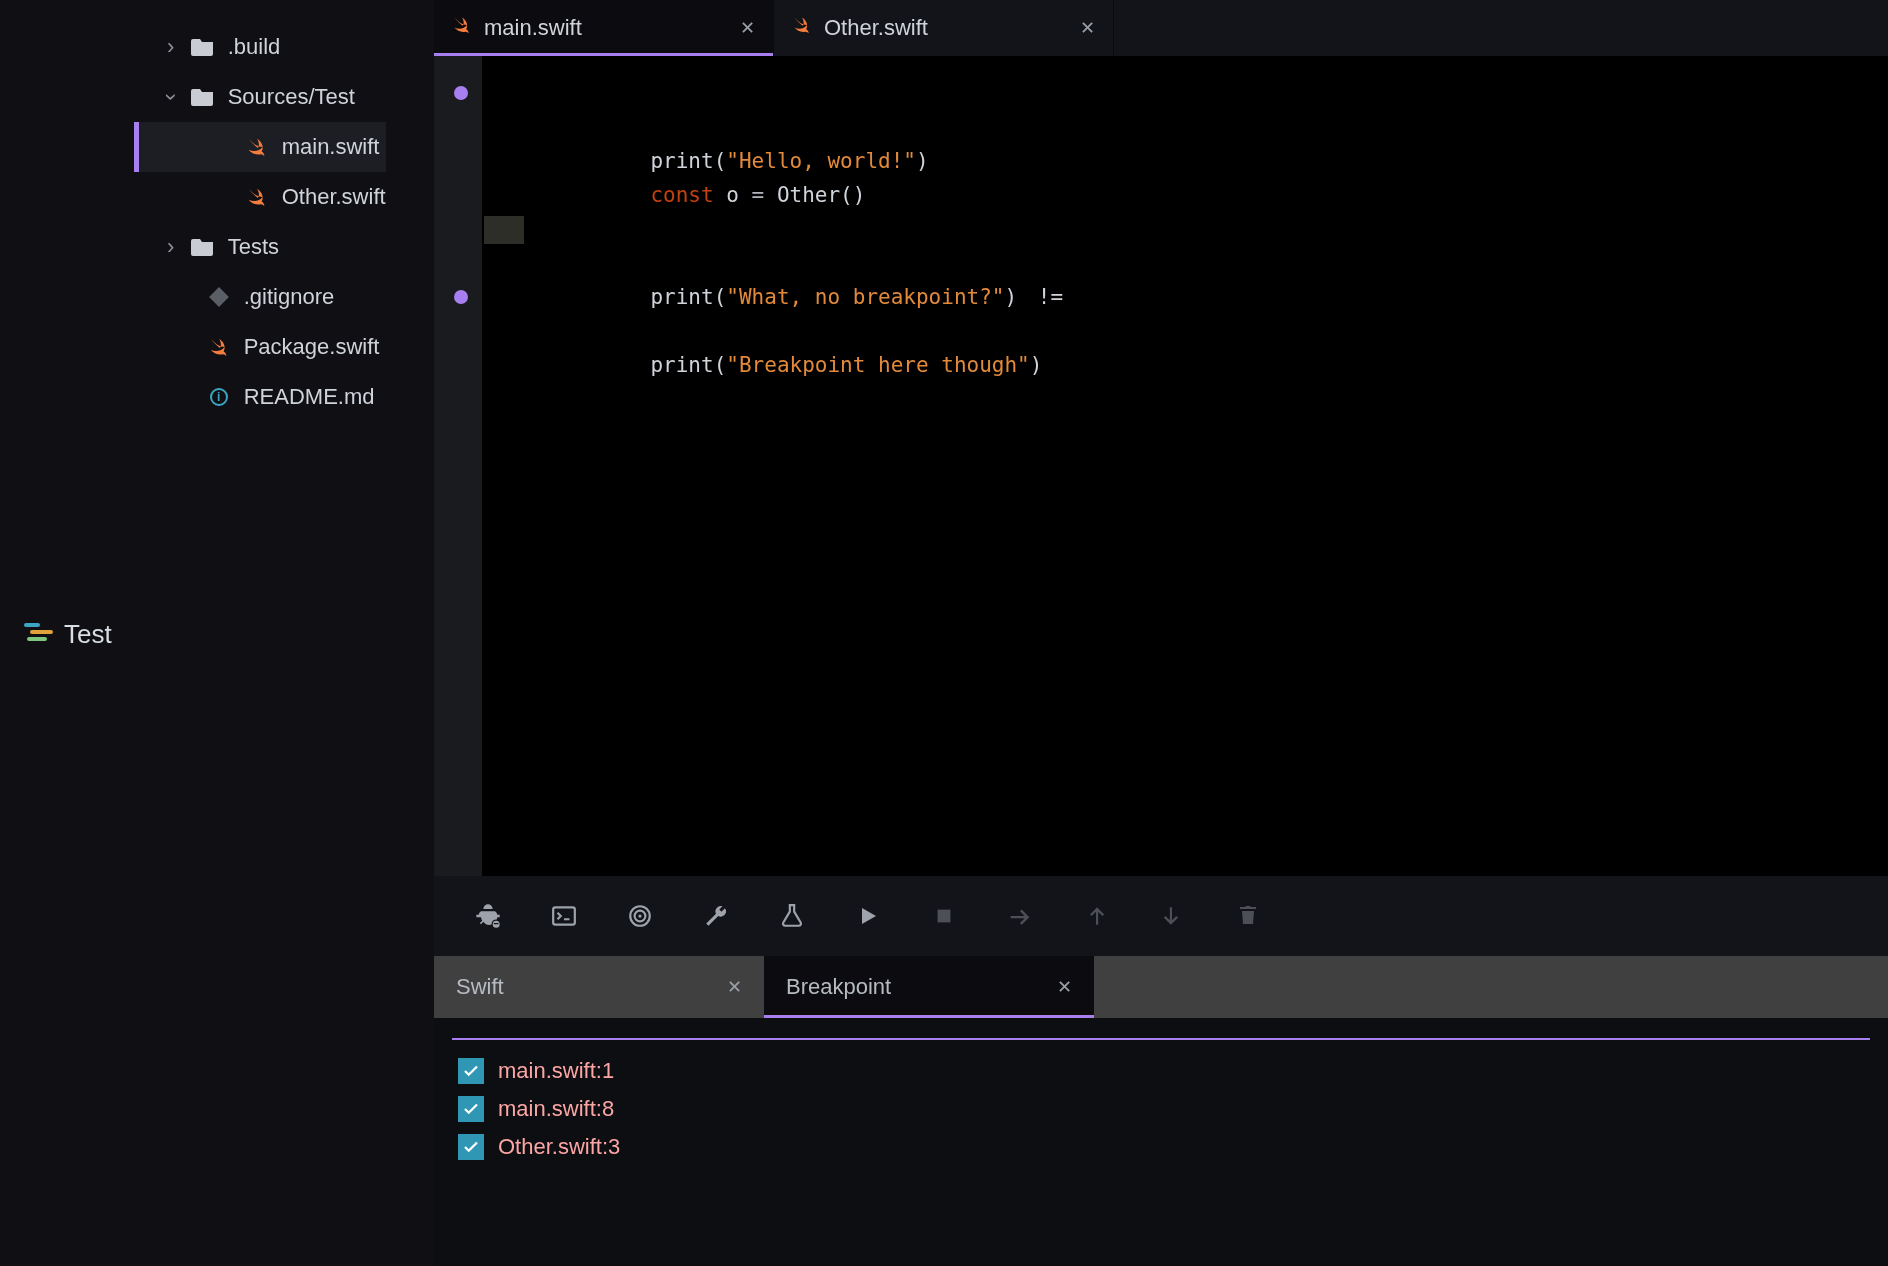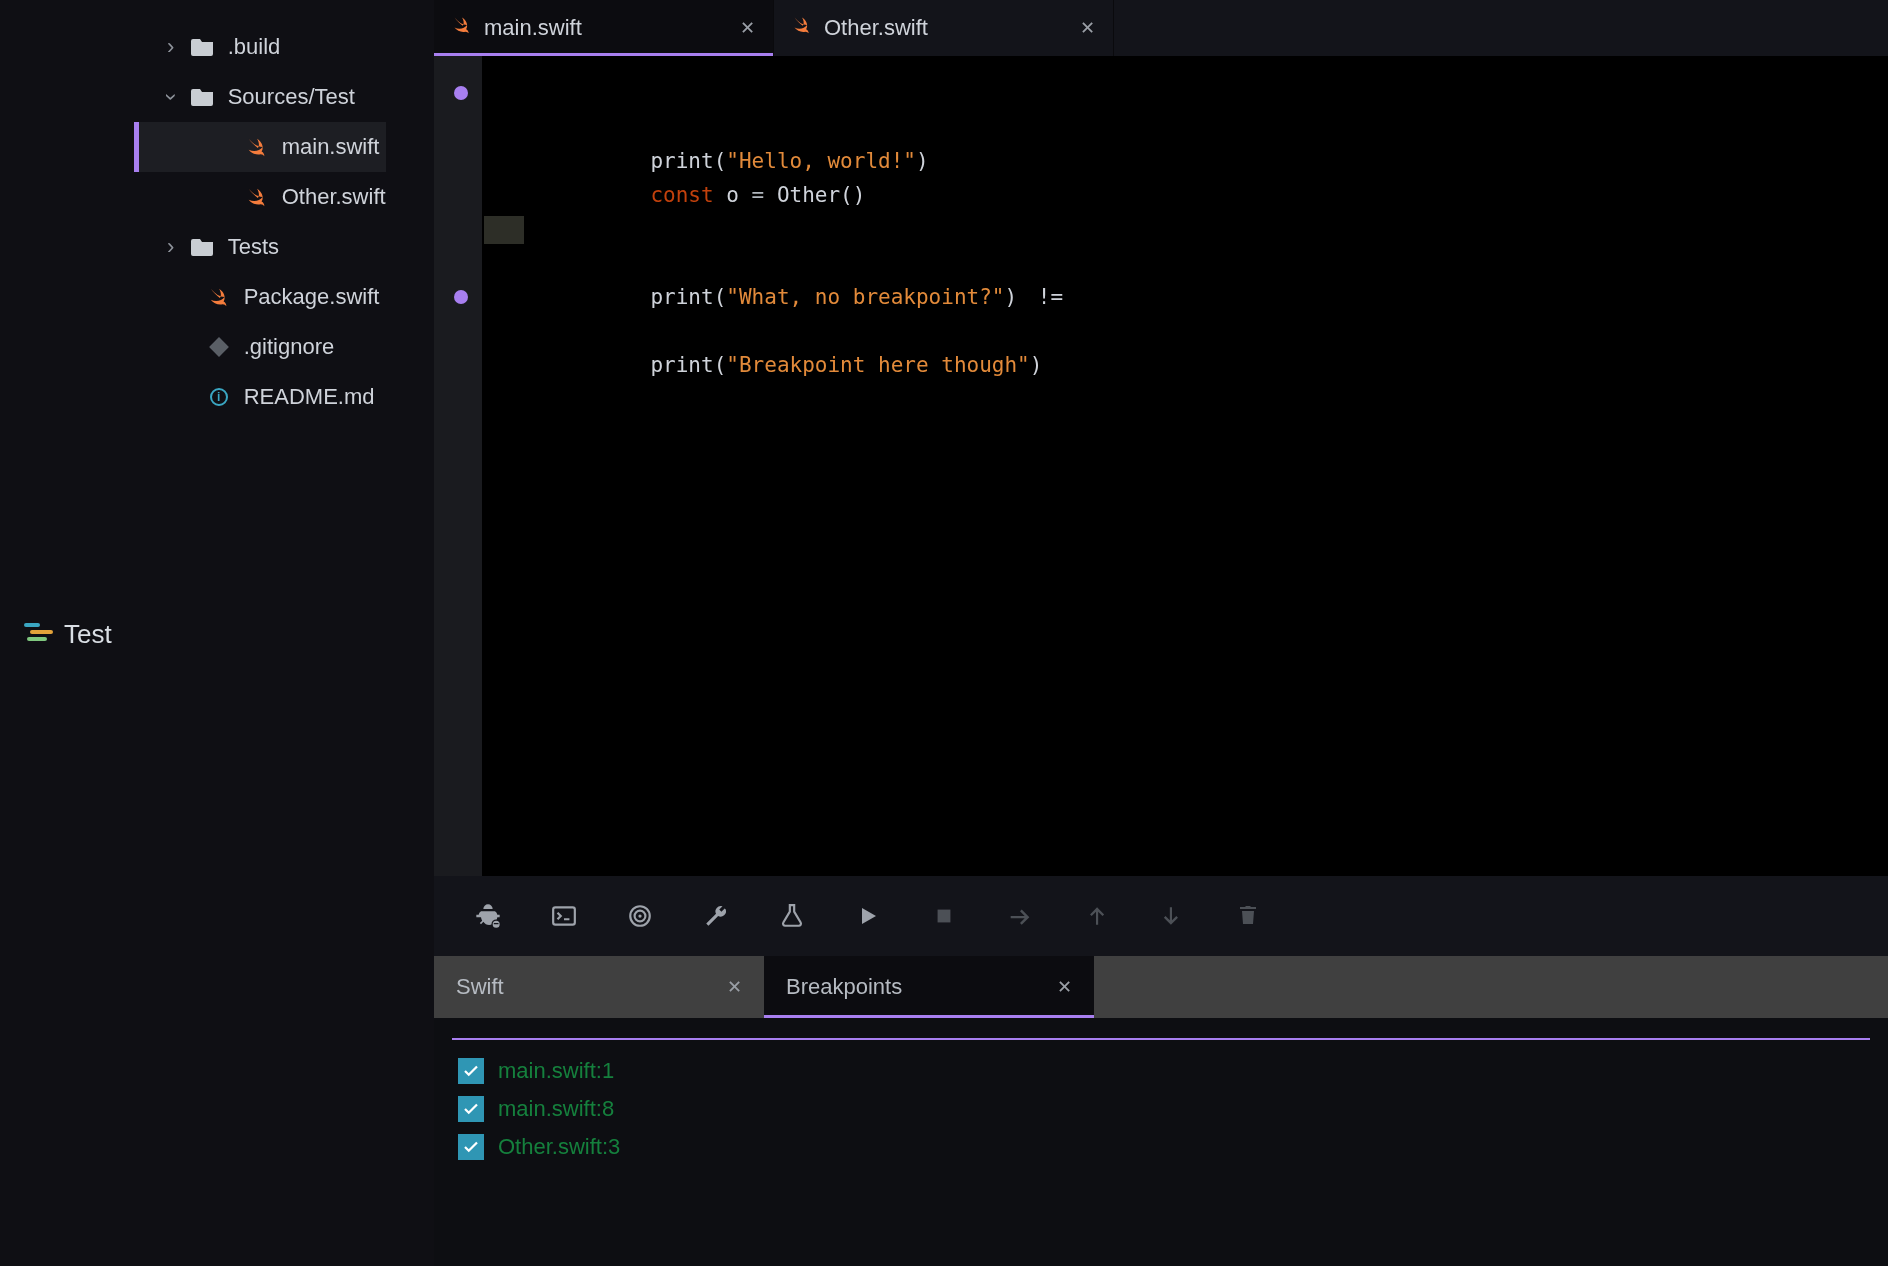--- a/index.html
+++ b/index.html
@@ -233,21 +233,21 @@
     padding: 10px 24px;
     display:flex;
     flex-direction:column;
     gap: 12px;
   }
   .bp-item {
     display:flex;
     align-items:center;
     gap: 14px;
     font-size: 22px;
-    color:#15803d;
+    color:#fca5a5;
     cursor:pointer;
   }
   .bp-check {
     width: 26px;
     height: 26px;
     background:#2f96b4;
     display:inline-flex;
     align-items:center;
     justify-content:center;
   }
@@ -333,33 +333,33 @@
         <span class="chevron">›</span>
         <span class="slot folder-icon">
           <svg width="24" height="20" viewBox="0 0 24 20">
               <path fill="#c9cdd3" d="M2 2h7l2 3h11v12a2 2 0 0 1-2 2H2a2 2 0 0 1-2-2V4a2 2 0 0 1 2-2z"></path>
             </svg>
         </span>
         <span>Tests</span>
       </div>
 
       <div class="tree-row nested1">
-        <span class="slot swift-dot">
-          <svg width="22" height="22" viewBox="0 0 24 24">
-              <path fill="#f47c3c" d="M3 3c5 6 10 9 15 9-3 4-9 6-15 3 3 4 8 6 13 5 2 0 3 1 4 2 0-2-1-4-3-5 3-5 0-11-5-14 2 3 3 7 1 10C10 11 6 7 3 3z"></path>
-            </svg>
-        </span>
-        <span>Package.swift</span>
-      </div>
-
-      <div class="tree-row nested1">
         <span class="slot">
             <span class="diamond"></span>
           </span>
         <span>.gitignore</span>
+      </div>
+
+      <div class="tree-row nested1">
+        <span class="slot swift-dot">
+          <svg width="22" height="22" viewBox="0 0 24 24">
+              <path fill="#f47c3c" d="M3 3c5 6 10 9 15 9-3 4-9 6-15 3 3 4 8 6 13 5 2 0 3 1 4 2 0-2-1-4-3-5 3-5 0-11-5-14 2 3 3 7 1 10C10 11 6 7 3 3z"></path>
+            </svg>
+        </span>
+        <span>Package.swift</span>
       </div>
 
       <div class="tree-row nested1">
         <span class="slot">
             <span class="info-circle">i</span>
           </span>
         <span>README.md</span>
       </div>
 
     </div>
@@ -475,21 +475,21 @@
       </span>
     </div>
 
     <div class="bottom">
       <div class="bottom-tabs">
         <div class="bottom-tab">
           <span>Swift</span>
           <span class="close">✕</span>
         </div>
         <div class="bottom-tab active">
-          <span>Breakpoints</span>
+          <span>Breakpoint</span>
           <span class="close">✕</span>
         </div>
       </div>
 
       <div class="bp-divider"></div>
 
       <div class="bp-list">
         <div class="bp-item">
           <span class="bp-check">
             <svg width="18" height="18" viewBox="0 0 24 24">

